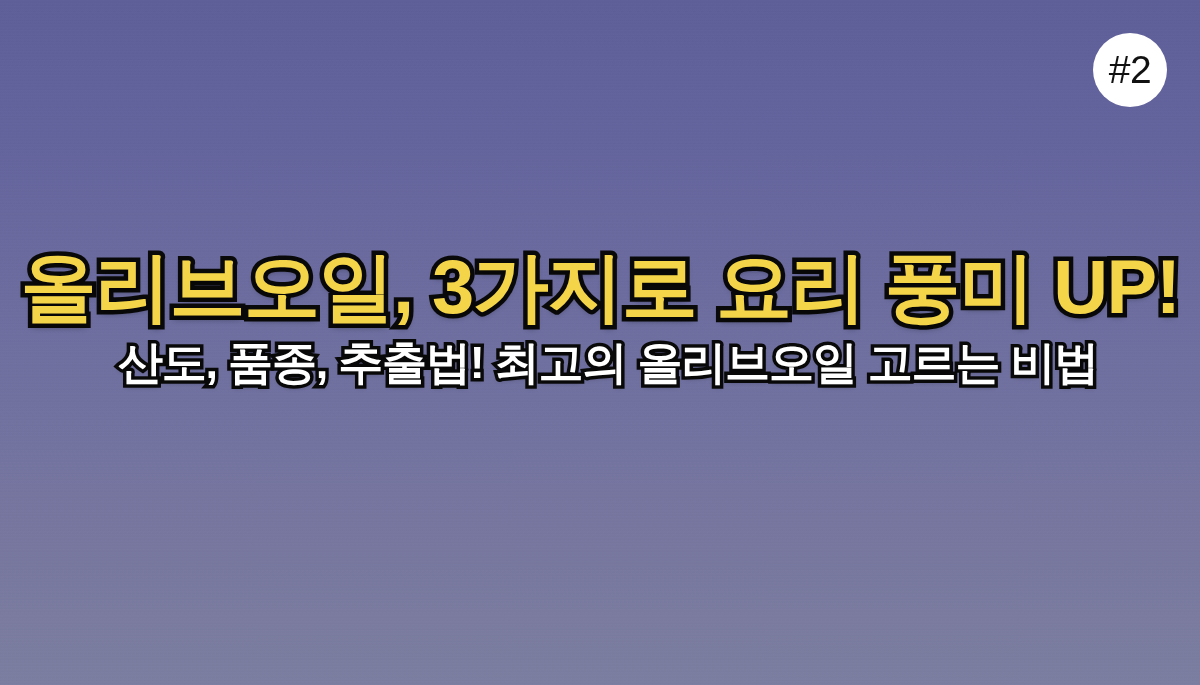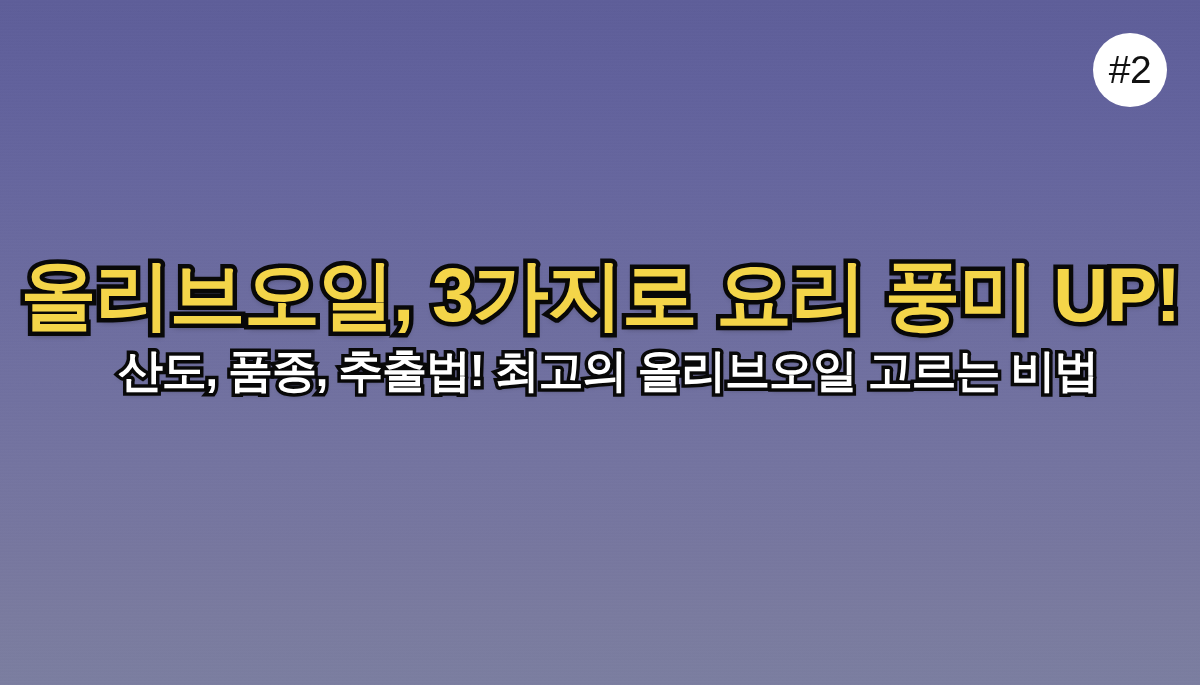--- a/index.html
+++ b/index.html
@@ -75,21 +75,21 @@
   .text-block {
     position: absolute;
     left: 0;
     right: 0;
     top: 246px;
     text-align: center;
     z-index: 4;
   }
 
   .headline {
-    margin: 8px;
+    margin: 0;
     font-family: "Liberation Sans", "DejaVu Sans", sans-serif;
     font-size: 76px;
     font-weight: 700;
     line-height: 1.08;
     letter-spacing: -1.5px;
     color: #f4d549;
     -webkit-text-stroke: 9px #0a0a0a;
     paint-order: stroke fill;
     text-shadow:
        0 3px 6px rgba(0,0,0,0.45);

